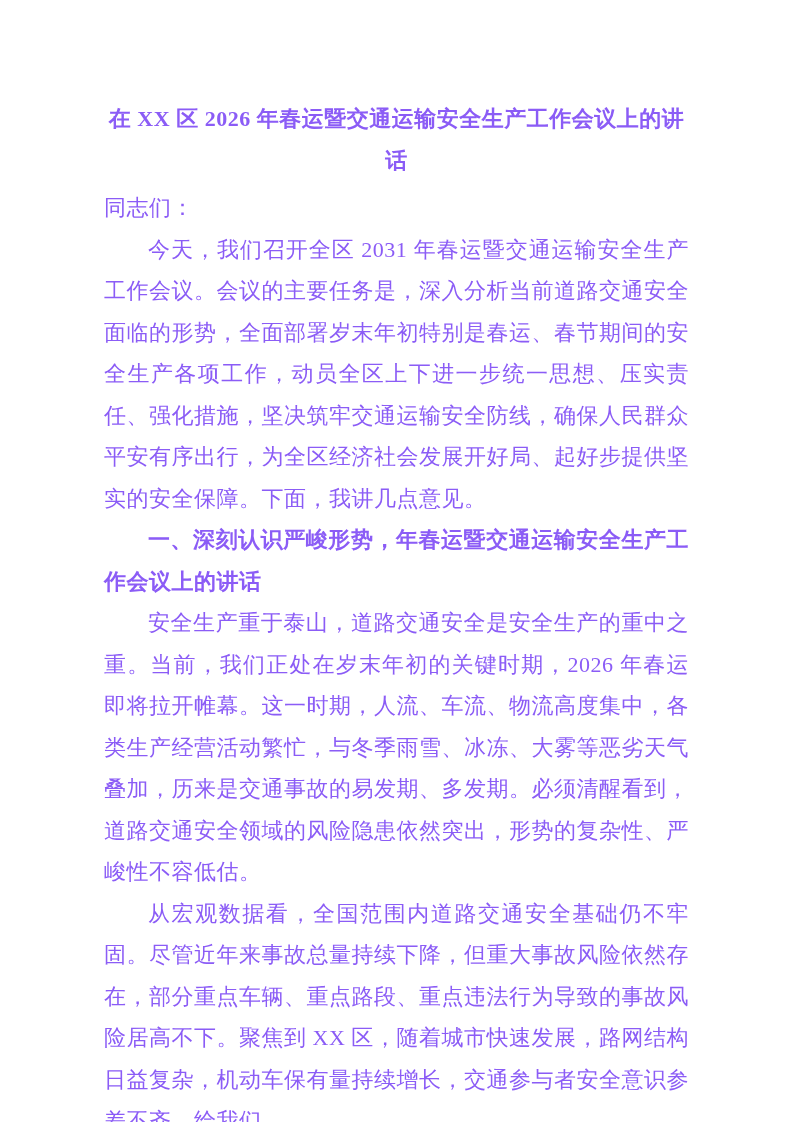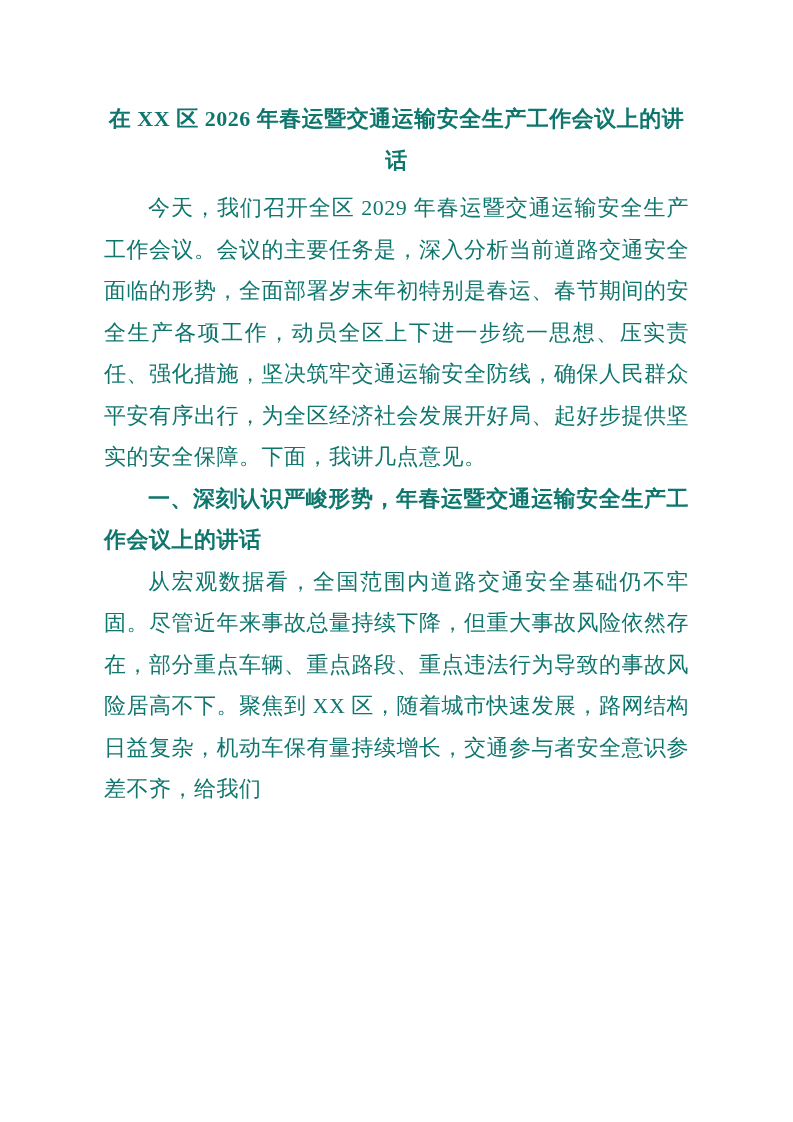--- a/index.html
+++ b/index.html
@@ -5,21 +5,21 @@
   html, body {
     margin: 0;
     padding: 0;
     background: #ffffff;
   }
   .page {
     position: relative;
     width: 793px;
     height: 1122px;
     background: #ffffff;
-    color: #0f766e;
+    color: #8b5cf6;
     overflow: hidden;
     box-sizing: border-box;
     padding: 98px 104px 0 104px;
     font-family: "Liberation Serif", "DejaVu Serif", serif;
   }
   .doc-block {
     margin: 0;
     font-size: 22px;
     line-height: 41.5px;
     text-align: justify;
@@ -43,20 +43,22 @@
     font-weight: 700;
     text-indent: 2em;
   }
 </style>
 </head>
 <body>
 
 <div class="page">
   <p class="doc-block doc-title">在 XX 区 2026 年春运暨交通运输安全生产工作会议上的讲话</p>
 
+  <p class="doc-block doc-salutation">同志们：</p>
 
-  <p class="doc-block doc-para">今天，我们召开全区 2029 年春运暨交通运输安全生产工作会议。会议的主要任务是，深入分析当前道路交通安全面临的形势，全面部署岁末年初特别是春运、春节期间的安全生产各项工作，动员全区上下进一步统一思想、压实责任、强化措施，坚决筑牢交通运输安全防线，确保人民群众平安有序出行，为全区经济社会发展开好局、起好步提供坚实的安全保障。下面，我讲几点意见。</p>
+  <p class="doc-block doc-para">今天，我们召开全区 2031 年春运暨交通运输安全生产工作会议。会议的主要任务是，深入分析当前道路交通安全面临的形势，全面部署岁末年初特别是春运、春节期间的安全生产各项工作，动员全区上下进一步统一思想、压实责任、强化措施，坚决筑牢交通运输安全防线，确保人民群众平安有序出行，为全区经济社会发展开好局、起好步提供坚实的安全保障。下面，我讲几点意见。</p>
 
   <p class="doc-block doc-heading">一、深刻认识严峻形势，年春运暨交通运输安全生产工作会议上的讲话</p>
 
+  <p class="doc-block doc-para">安全生产重于泰山，道路交通安全是安全生产的重中之重。当前，我们正处在岁末年初的关键时期，2026 年春运即将拉开帷幕。这一时期，人流、车流、物流高度集中，各类生产经营活动繁忙，与冬季雨雪、冰冻、大雾等恶劣天气叠加，历来是交通事故的易发期、多发期。必须清醒看到，道路交通安全领域的风险隐患依然突出，形势的复杂性、严峻性不容低估。</p>
 
   <p class="doc-block doc-para">从宏观数据看，全国范围内道路交通安全基础仍不牢固。尽管近年来事故总量持续下降，但重大事故风险依然存在，部分重点车辆、重点路段、重点违法行为导致的事故风险居高不下。聚焦到 XX 区，随着城市快速发展，路网结构日益复杂，机动车保有量持续增长，交通参与者安全意识参差不齐，给我们</p>
 </div>
 
 </body></html>

